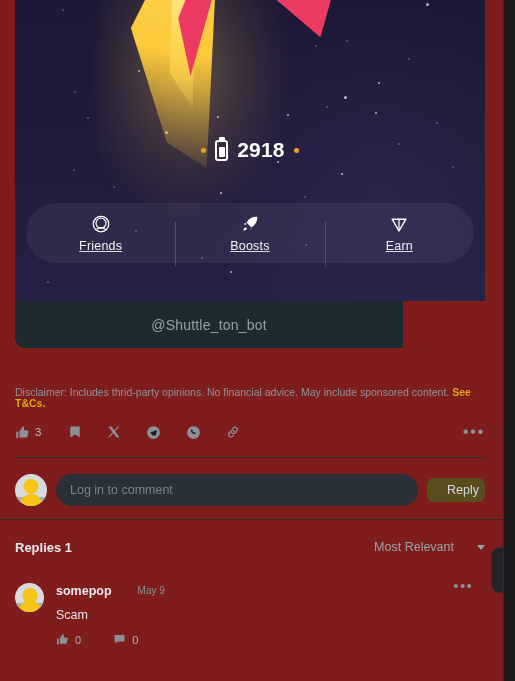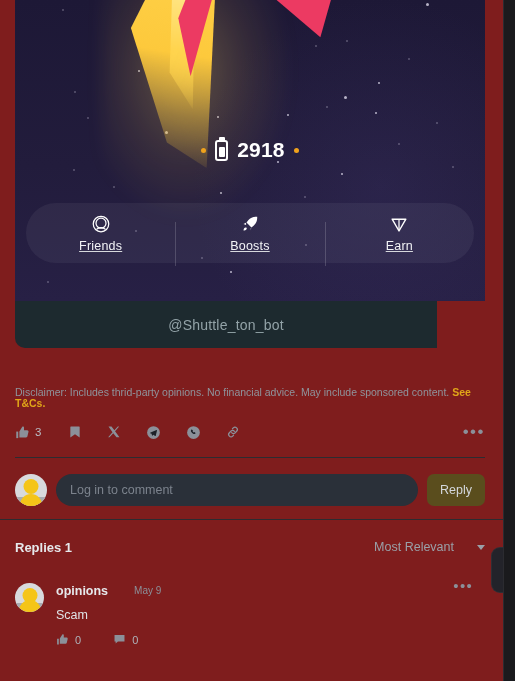--- a/index.html
+++ b/index.html
@@ -177,21 +177,21 @@
   .nav-icon { width: 20px; height: 20px; display:block; }
   .nav-label {
     font-size: 12.5px;
     color: #f2f3f6;
     letter-spacing: .2px;
   }
 
   .media-footer {
     position: absolute;
     left: 0; top: 301px;
-    width: 422px; height: 47px;
+    width: 388px; height: 47px;
     background: #1d2a2f;
     display: flex;
     align-items: center;
     justify-content: center;
   }
   .media-footer-text {
     font-size: 14px;
     color: #93a3a8;
     letter-spacing: .2px;
   }
@@ -295,29 +295,30 @@
     padding: 0 14px;
     color: #c6cad1;
     font-size: 12.5px;
     font-family: "Liberation Sans", sans-serif;
     outline: none;
     box-sizing: border-box;
   }
   .comment-input::placeholder { color: #7c838d; }
   .reply-btn {
     flex: 0 0 auto;
-    height: 32px;
+    height: 24px;
     min-width: 58px;
     background: #5a4d1d;
     border: none;
     border-radius: 7px;
     color: #d4d7dc;
     font-size: 12.5px;
     font-family: "Liberation Sans", sans-serif;
     cursor: pointer;
+    text-align: right;
   }
 
   .divider2 {
     position: absolute;
     left: 0; top: 519px;
     width: 503px; height: 1px;
     background: #2c2c31;
   }
 
   
@@ -568,21 +569,21 @@
   </div>
 
   <div class="comment">
     <div class="c-avatar avatar">
       <div class="shade"></div>
       <div class="head"></div>
       <div class="body"></div>
     </div>
     <div class="c-main">
       <div class="c-row1">
-        <span class="c-name">opinions</span>
+        <span class="c-name">somepop</span>
         <span class="c-date">May 9</span>
         <span class="c-more">•••</span>
       </div>
       <div class="c-body">Scam</div>
       <div class="c-actions">
         <div class="c-act">
           <svg width="13" height="13" viewBox="0 0 24 24">
             <path d="M2 10.5h3.2V21H2z" fill="#8b9099"></path>
             <path d="M7 10.2 11.4 3.2c.9-1.4 3-.8 3 .9v4.2h5.1c1.4 0 2.4 1.3 2.1 2.6l-1.7 7.2c-.2 1-1.1 1.7-2.1 1.7H7z" fill="#8b9099"></path>
           </svg>

